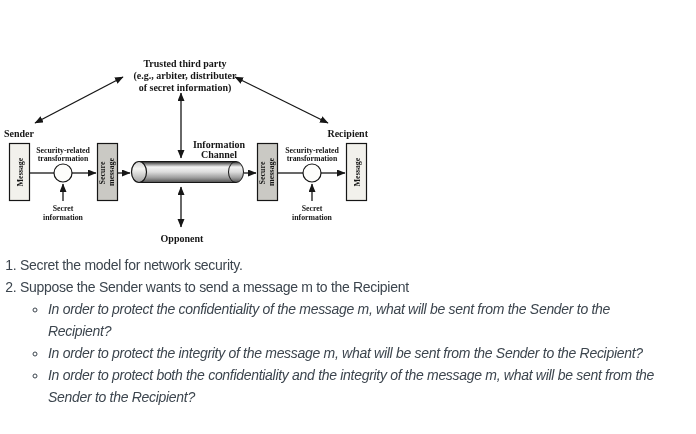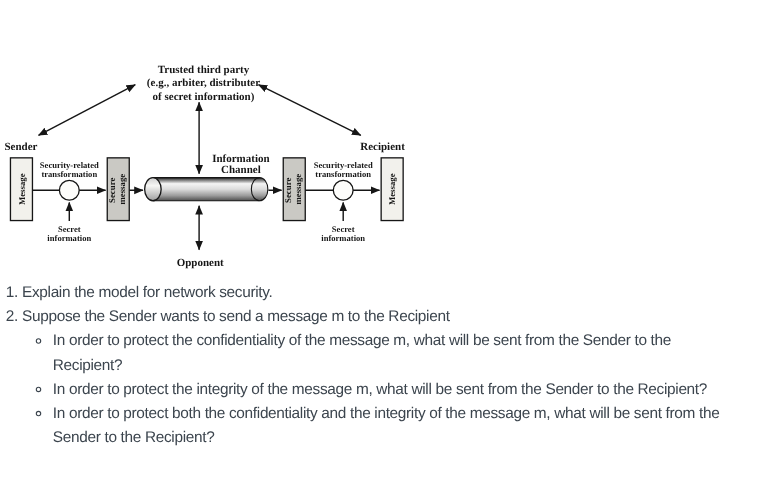--- a/index.html
+++ b/index.html
@@ -19,21 +19,21 @@
   }
   .t-big   { font-size:10px; }
   .t-small { font-size:7.8px; }
   .t-rot   { font-size:8px; }
   .questions {
     position:absolute; left:3px; top:254px; width:666px;
     font-size:14px; line-height:22px; letter-spacing:-0.3px; color:#3c454e;
   }
   ol.qlist { margin:0; padding:0 0 0 17px; list-style:decimal; }
   ol.qlist > li { padding:0; margin:0; }
-  ul.sublist { margin:0; padding:0 0 0 28px; list-style:circle; }
+  ul.sublist { margin:0; padding:0 0 0 28px; list-style:circle;font-style:italic; }
   ul.sublist > li { padding:0; margin:0; }
 </style>
 </head>
 <body>
 
 <div class="page">
 
 
   <svg class="diagram" width="430" height="205" viewBox="0 0 430 205">
     <defs>
@@ -125,21 +125,21 @@
       <text class="t-big" x="219" y="97.5" text-anchor="middle">Information</text>
       <text class="t-big" x="219" y="107.5" text-anchor="middle">Channel</text>
     </g>
 
     <line x1="181" y1="177" x2="181" y2="137" stroke="#161616" stroke-width="1.3" marker-start="url(#arrow)" marker-end="url(#arrow)"></line>
     <text class="t-big" x="182" y="192" text-anchor="middle">Opponent</text>
   </svg>
 
   <div class="questions">
     <ol class="qlist">
-      <li>Explain the model for network security.</li>
+      <li>Secret the model for network security.</li>
       <li>
         <span>Suppose the Sender wants to send a message m to the Recipient</span>
         <ul class="sublist">
           <li>In order to protect the confidentiality of the message m, what will be sent from the Sender to the Recipient?</li>
           <li>In order to protect the integrity of the message m, what will be sent from the Sender to the Recipient?</li>
           <li>In order to protect both the confidentiality and the integrity of the message m, what will be sent from the Sender to the Recipient?</li>
         </ul>
       </li>
     </ol>
   </div>

